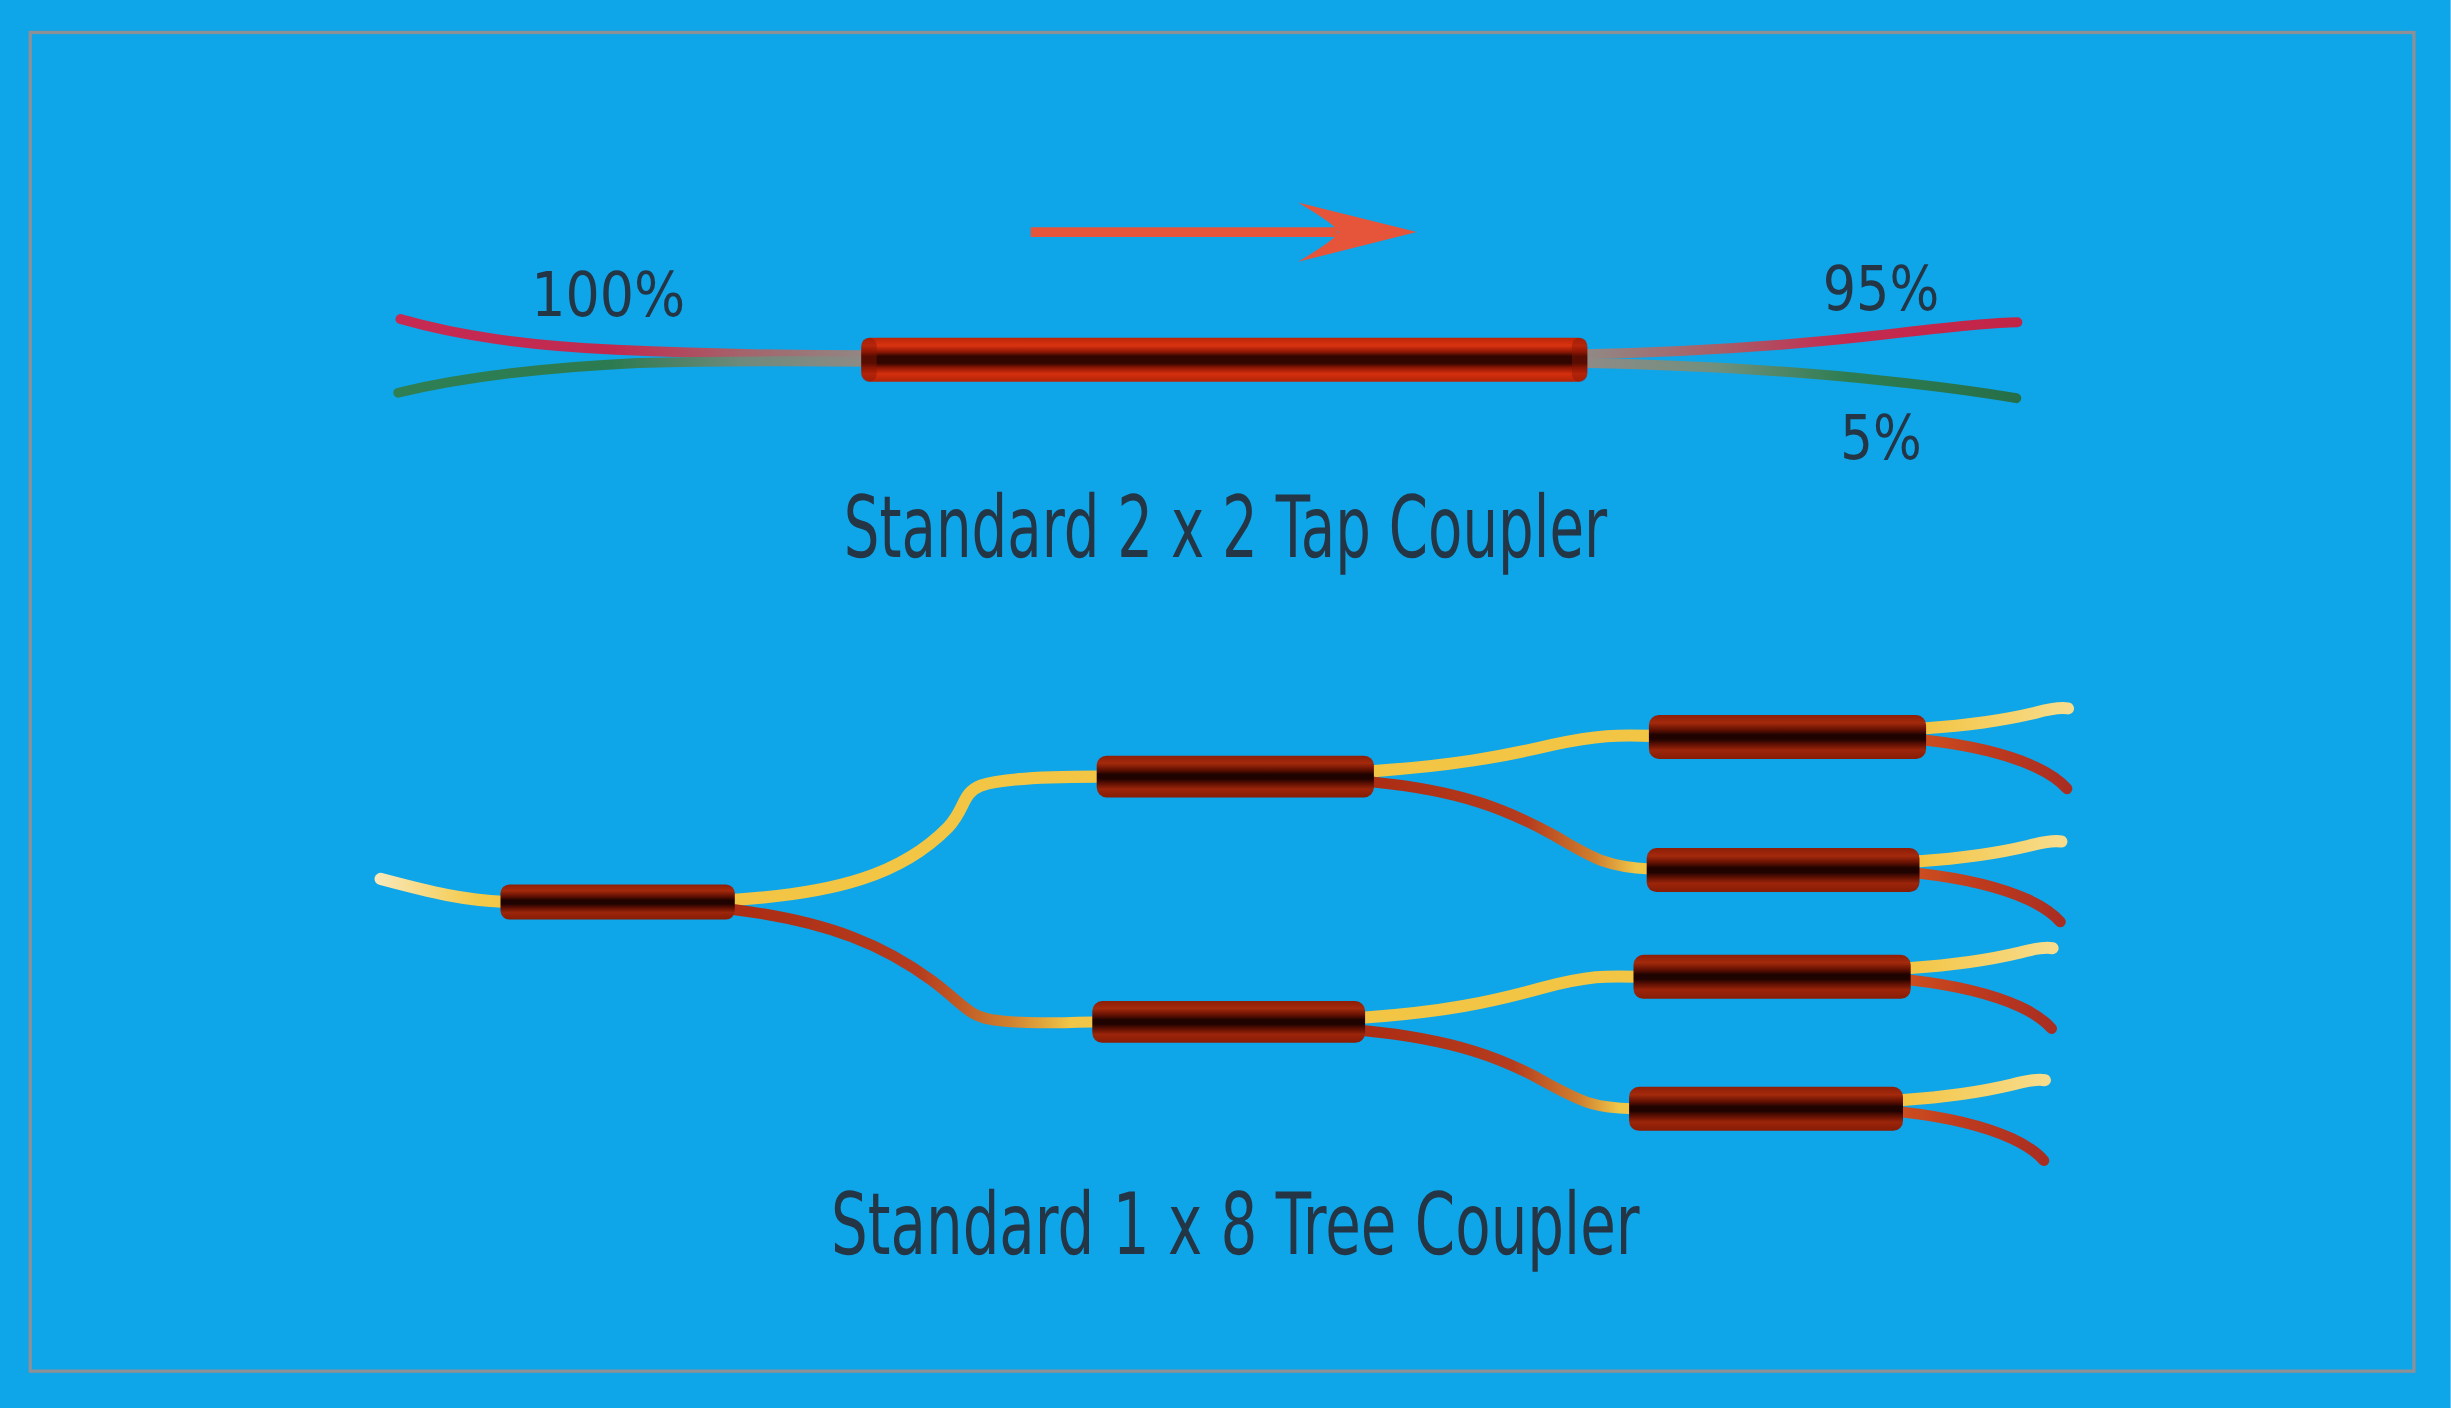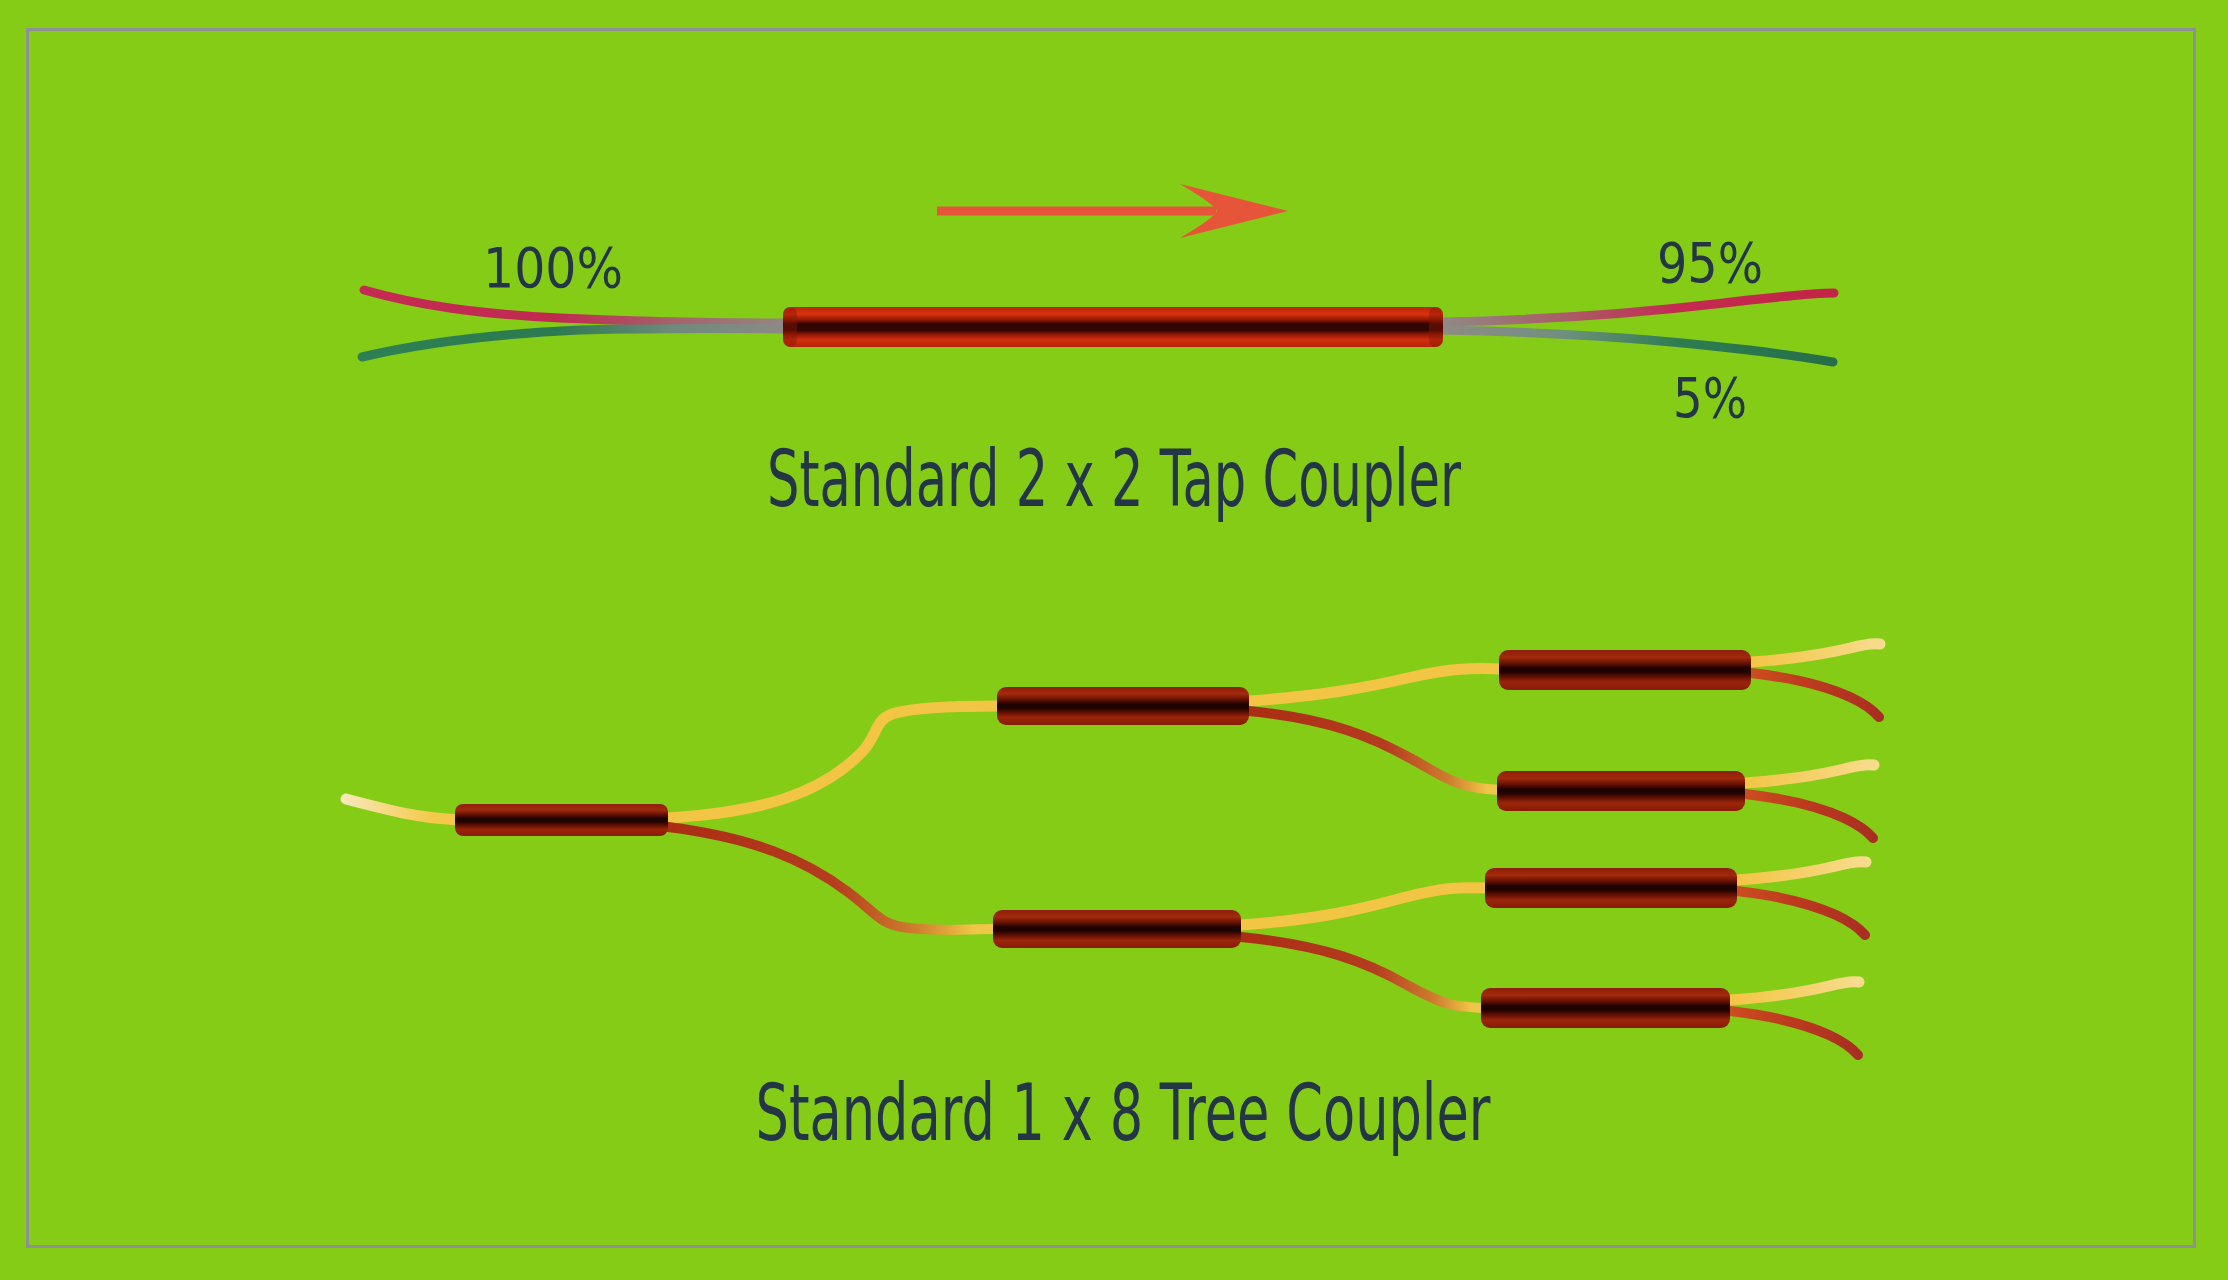--- a/index.html
+++ b/index.html
@@ -1,19 +1,19 @@
 <!DOCTYPE html>
 <html><head>
 <meta charset="utf-8">
 <style>
   html,body{margin:0;padding:0;background:#ffffff;}
   .stage{
     position:relative;
     width:2228px;height:1280px;
-    background:#84cc16;
+    background:#0ea5e9;
     font-family:"DejaVu Sans", sans-serif;
     overflow:hidden;
   }
   .frame{
     position:absolute;
     left:26px;top:28px;
     width:2170px;height:1220px;
     border:3px solid #8d9094;
     box-sizing:border-box;
   }

